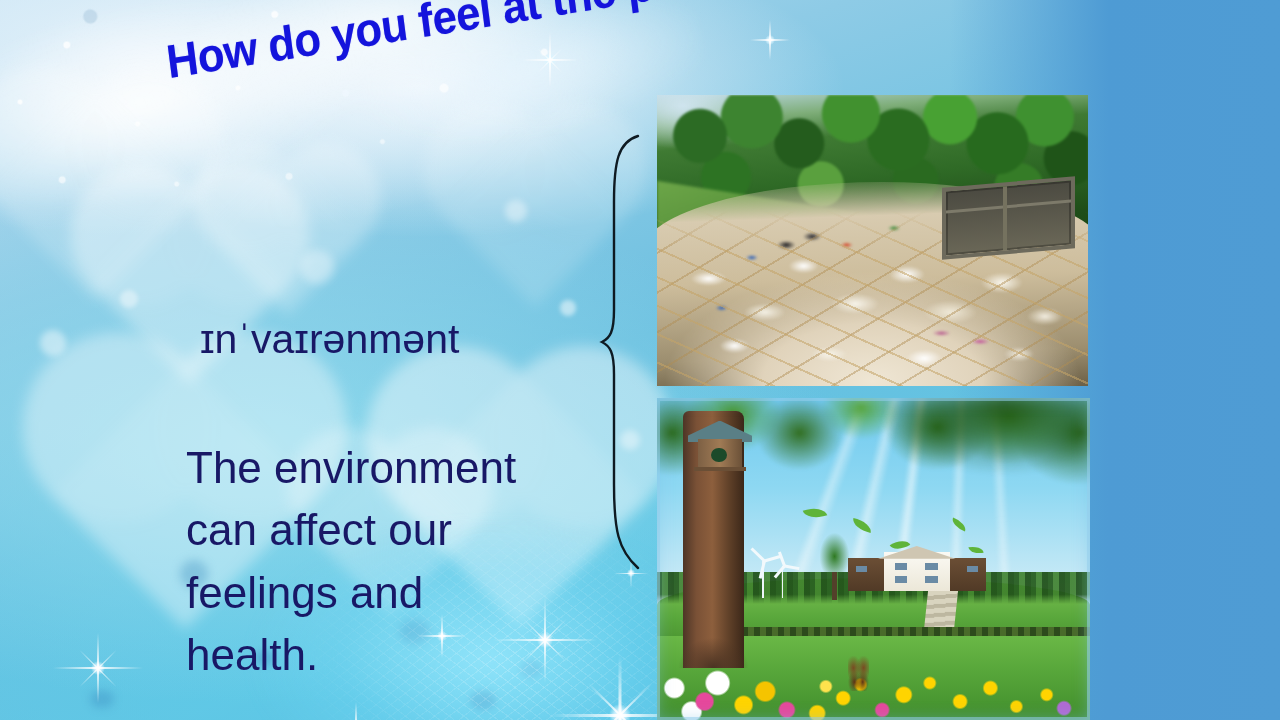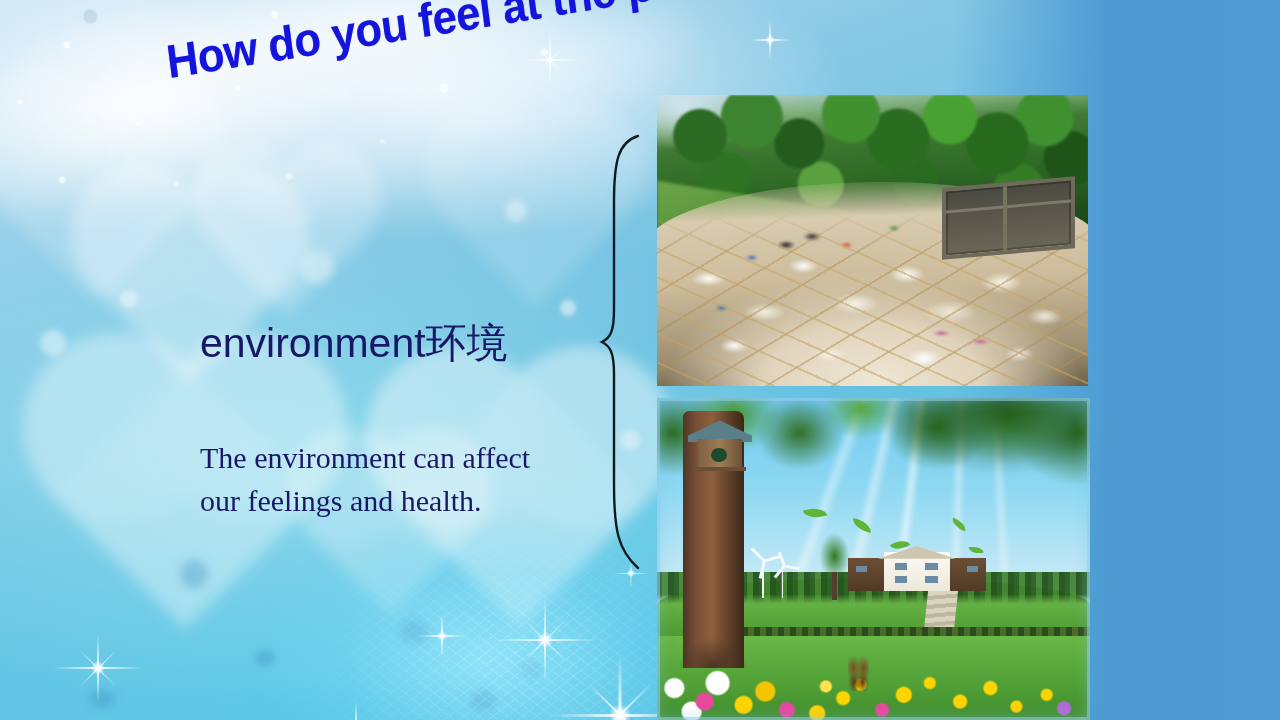--- a/index.html
+++ b/index.html
@@ -138,23 +138,23 @@
     font-family:"DejaVu Serif","Liberation Serif",serif;
     font-size:39px;color:#181866;white-space:nowrap;
     letter-spacing:.5px;
   }
   #word{
     position:absolute;left:200px;top:316px;z-index:8;
     font-family:"Liberation Sans","DejaVu Sans",sans-serif;
     font-size:41px;color:#181866;white-space:nowrap;
   }
   #sentence{
-    position:absolute;left:200px;top:437px;width:360px;z-index:8;
-    font-family:Liberation Serif, serif;
-    font-size:30px;line-height:1.42;color:#181866;
+    position:absolute;left:186px;top:437px;width:360px;z-index:8;
+    font-family:Liberation Sans, sans-serif;
+    font-size:44px;line-height:1.42;color:#181866;
   }
 
   
   #brace{position:absolute;left:592px;top:132px;width:60px;height:440px;z-index:7;}
 
   
   .pic{position:absolute;overflow:hidden;z-index:6;background:#2b5a2b;}
   #pic-trash{left:657px;top:95px;width:431px;height:291px;}
   #pic-nature{left:657px;top:398px;width:433px;height:322px;}
 
@@ -506,21 +506,21 @@
     <div class="core" style="width:8px;height:8px;margin:-4px 0 0 -4px;"></div>
     <i style="width:34px;height:1px;margin:0 0 0 -17px;"></i>
     <i style="width:30px;height:1px;margin:0 0 0 -15px;transform:rotate(90deg);"></i>
   </div>
   <div class="bg-rightfade"></div>
 
   <div id="title">
     <div class="txt">How do you feel at the pictures?</div>
   </div>
 
-  <div id="word">environment环境</div>
+  <div id="word">ɪnˈvaɪrənmənt</div>
   <div id="sentence">The environment can affect our feelings and health.</div>
 
   <svg id="brace" viewBox="0 0 60 440" preserveAspectRatio="none">
     <path d="M46 4 C 26 10, 22 30, 22 70 L22 178 C22 200, 18 206, 10 210 C18 214, 22 220, 22 242 L22 352 C22 398, 26 418, 46 436" fill="none" stroke="#0e1a22" stroke-width="2.4" stroke-linecap="round"></path>
   </svg>
 
   <div class="pic" id="pic-trash">
     <div class="hillside"></div>
     <div class="foliage"></div>
     <div class="grass"></div>

